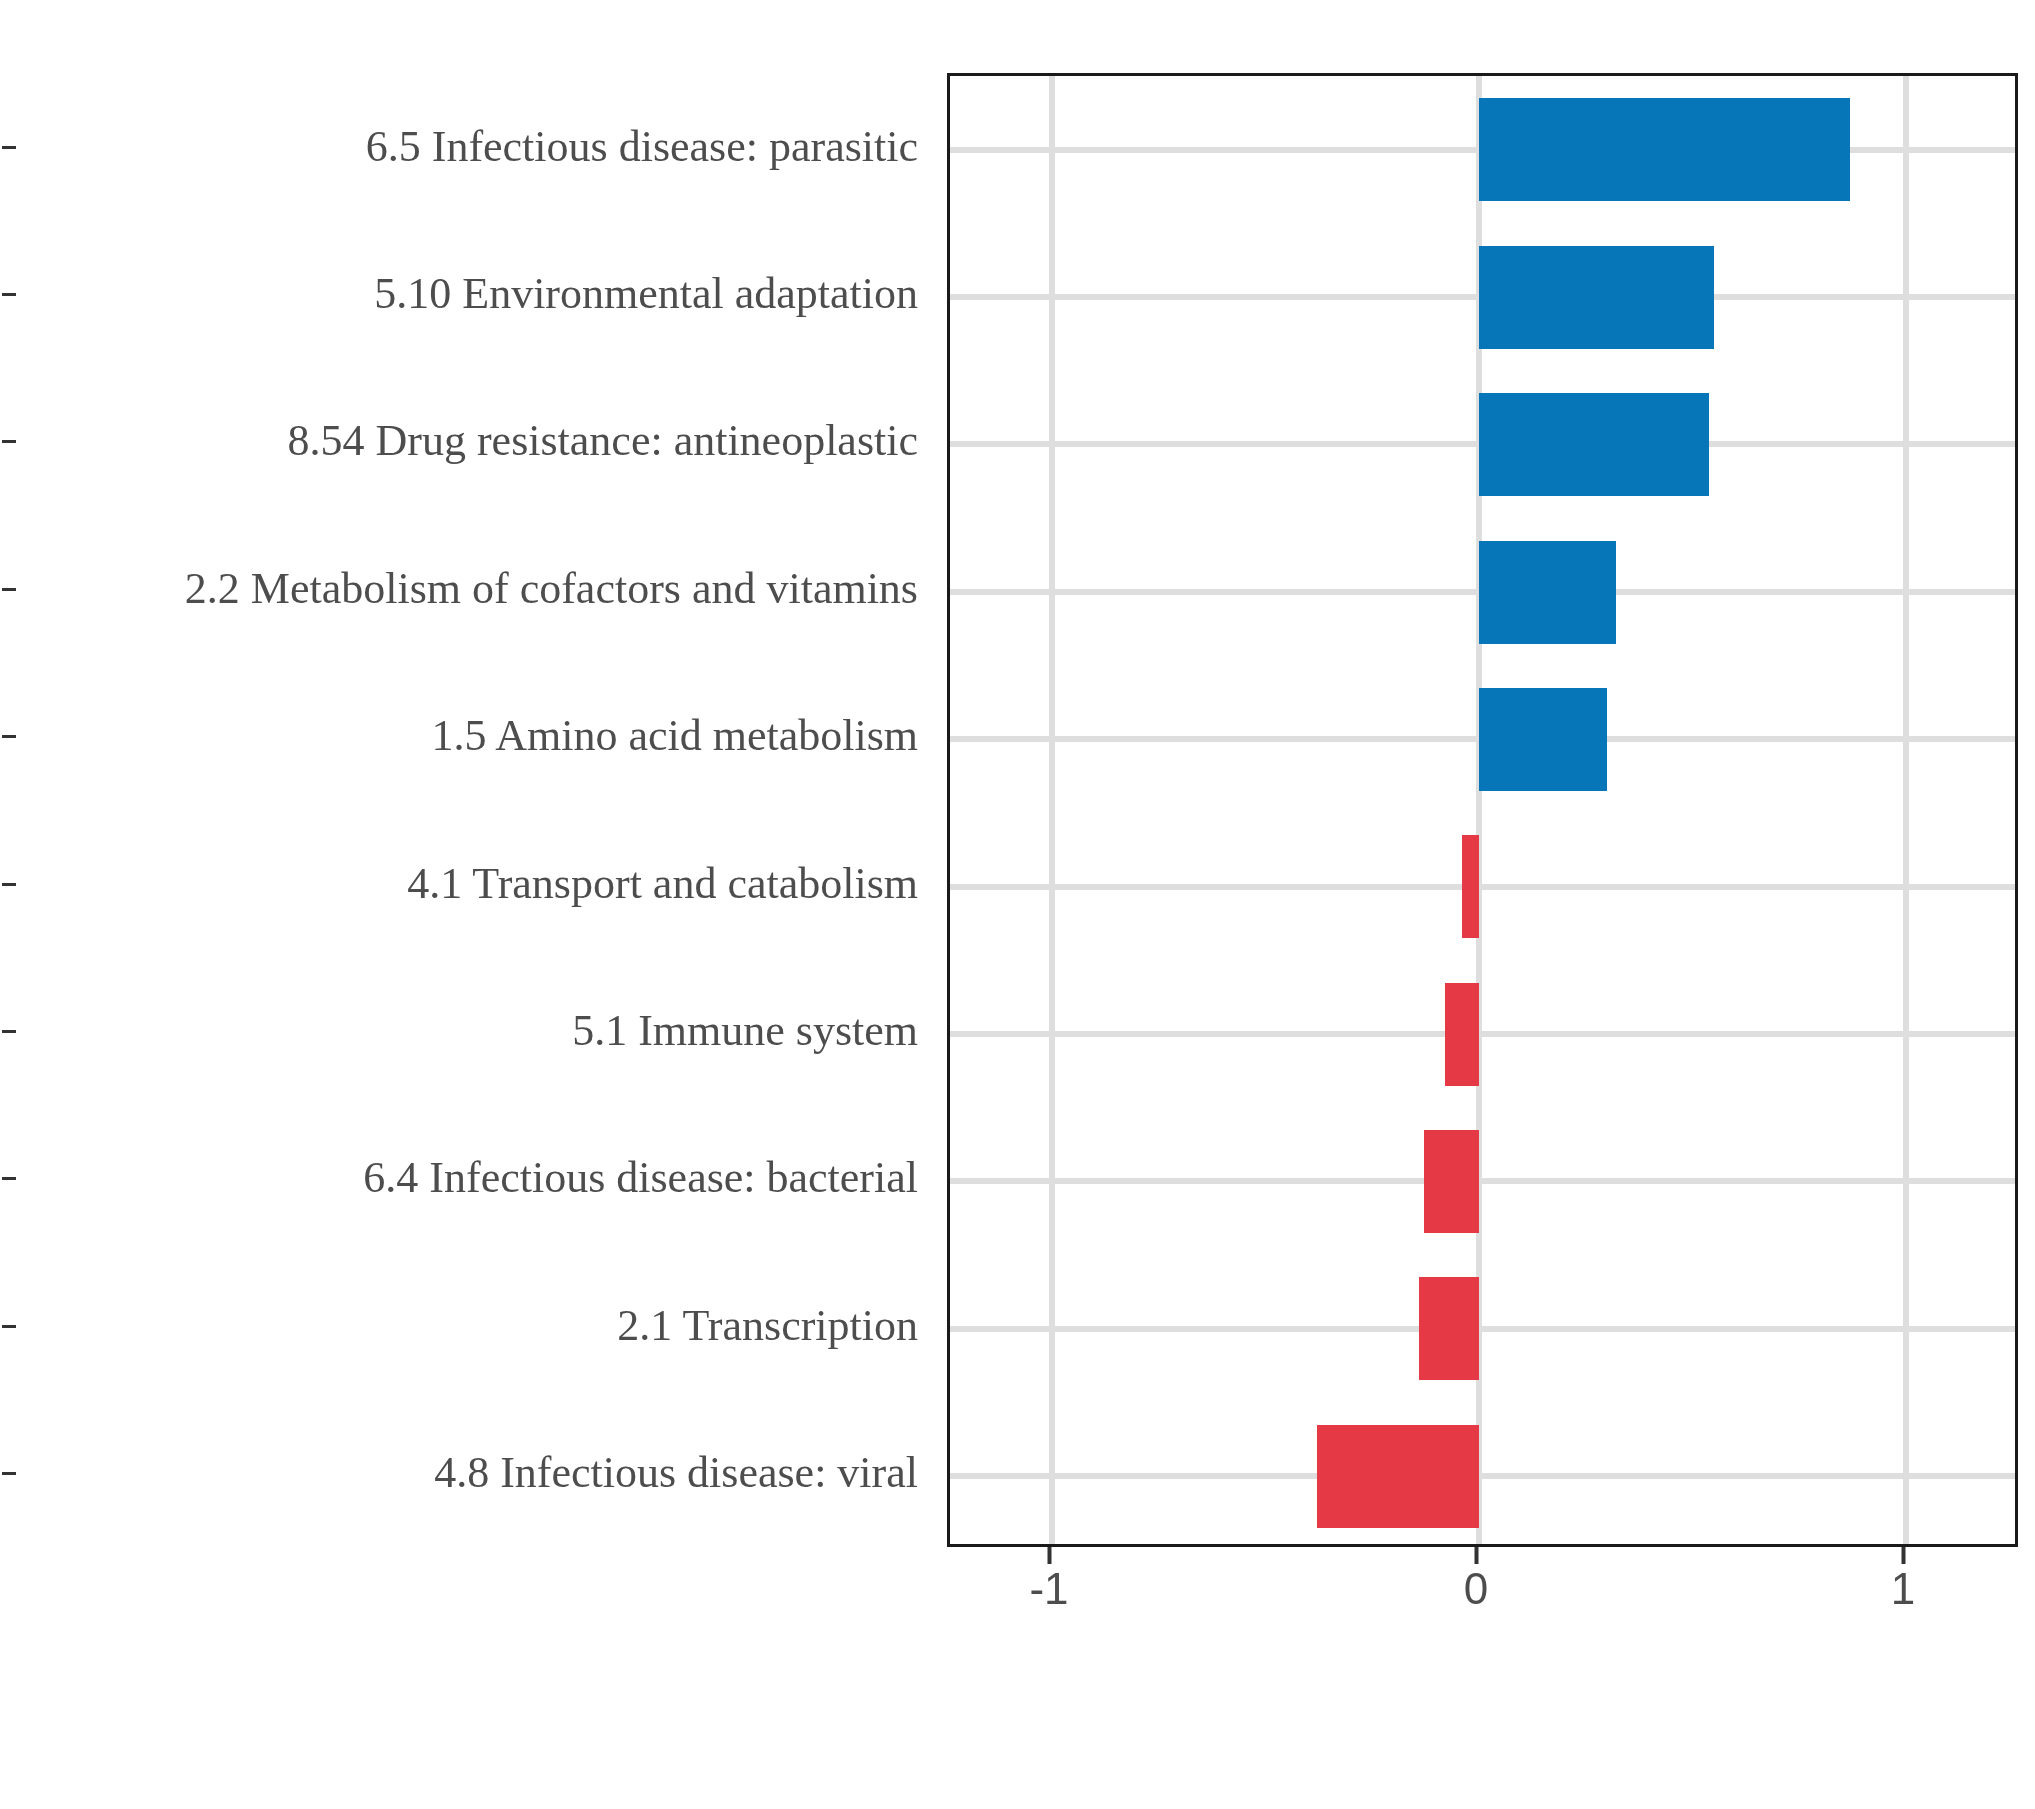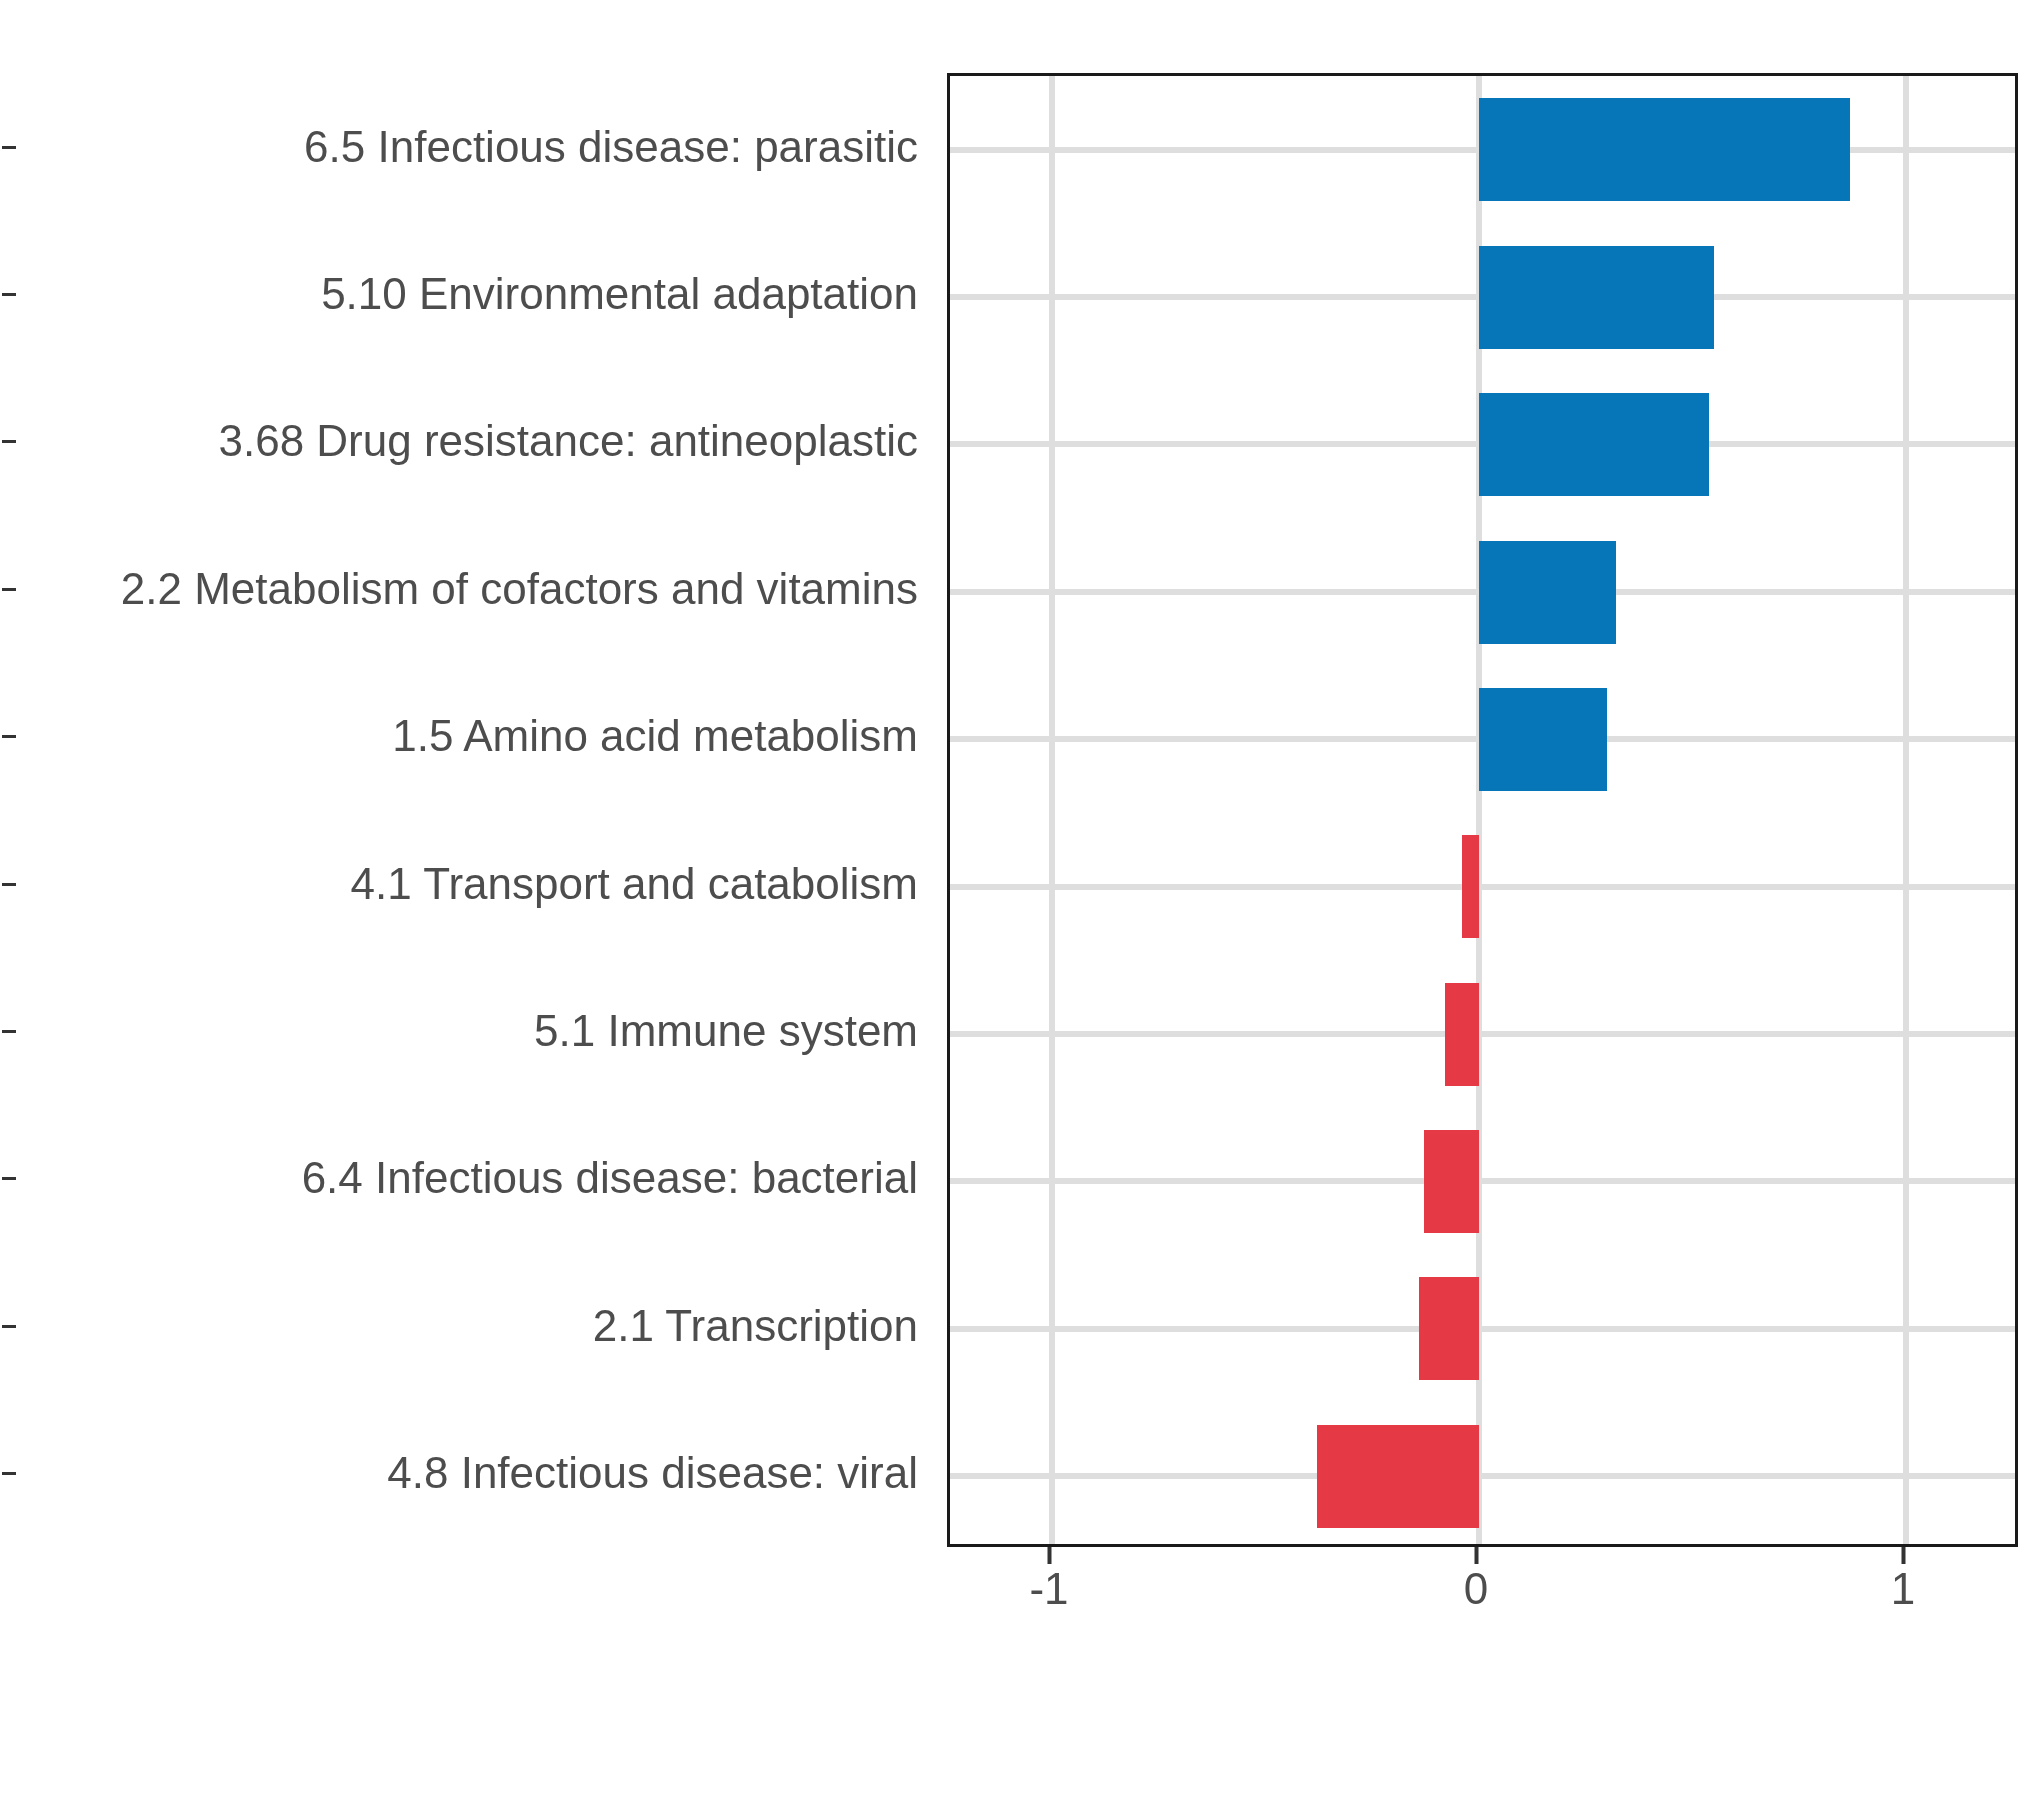--- a/index.html
+++ b/index.html
@@ -38,20 +38,21 @@
     display: flex;
     align-items: center;
     justify-content: flex-end;
   }
   .ylabel-text {
     font-size: 44px;
     color: #4d4d4d;
     line-height: 1;
     white-space: nowrap;
     padding-right: 6px;
+    font-family: Liberation Serif, serif;
   }
   .ytick {
     position: absolute;
     width: 13.6px;
     height: 3px;
     background: #333333;
     right: 908px;
   }
 
   
@@ -169,21 +170,21 @@
   <div class="ylabels">
       <div class="ylabel-row" style="top: 74px;">
         <span class="ylabel-text">6.5 Infectious disease: parasitic</span>
         <span class="ytick" style="top: -1.5px;"></span>
       </div>
       <div class="ylabel-row" style="top: 221px;">
         <span class="ylabel-text">5.10 Environmental adaptation</span>
         <span class="ytick" style="top: -1.5px;"></span>
       </div>
       <div class="ylabel-row" style="top: 368px;">
-        <span class="ylabel-text">3.68 Drug resistance: antineoplastic</span>
+        <span class="ylabel-text">8.54 Drug resistance: antineoplastic</span>
         <span class="ytick" style="top: -1.5px;"></span>
       </div>
       <div class="ylabel-row" style="top: 516px;">
         <span class="ylabel-text">2.2 Metabolism of cofactors and vitamins</span>
         <span class="ytick" style="top: -1.5px;"></span>
       </div>
       <div class="ylabel-row" style="top: 663px;">
         <span class="ylabel-text">1.5 Amino acid metabolism</span>
         <span class="ytick" style="top: -1.5px;"></span>
       </div>

